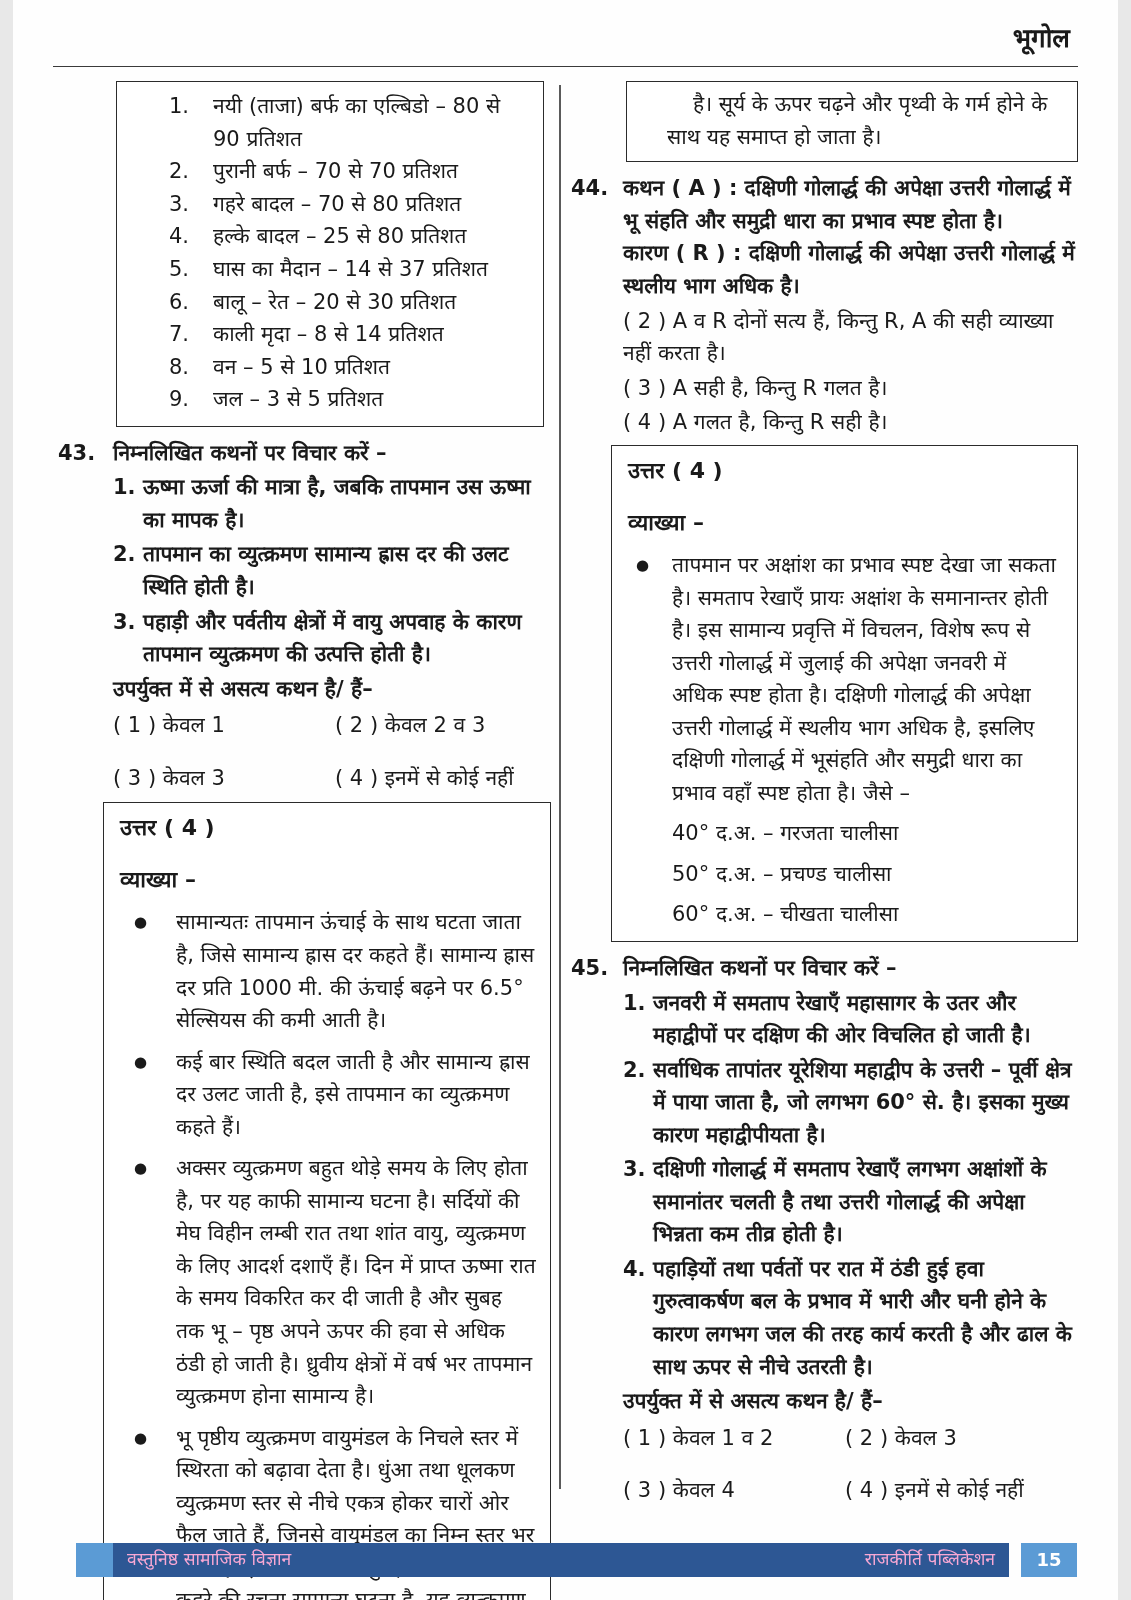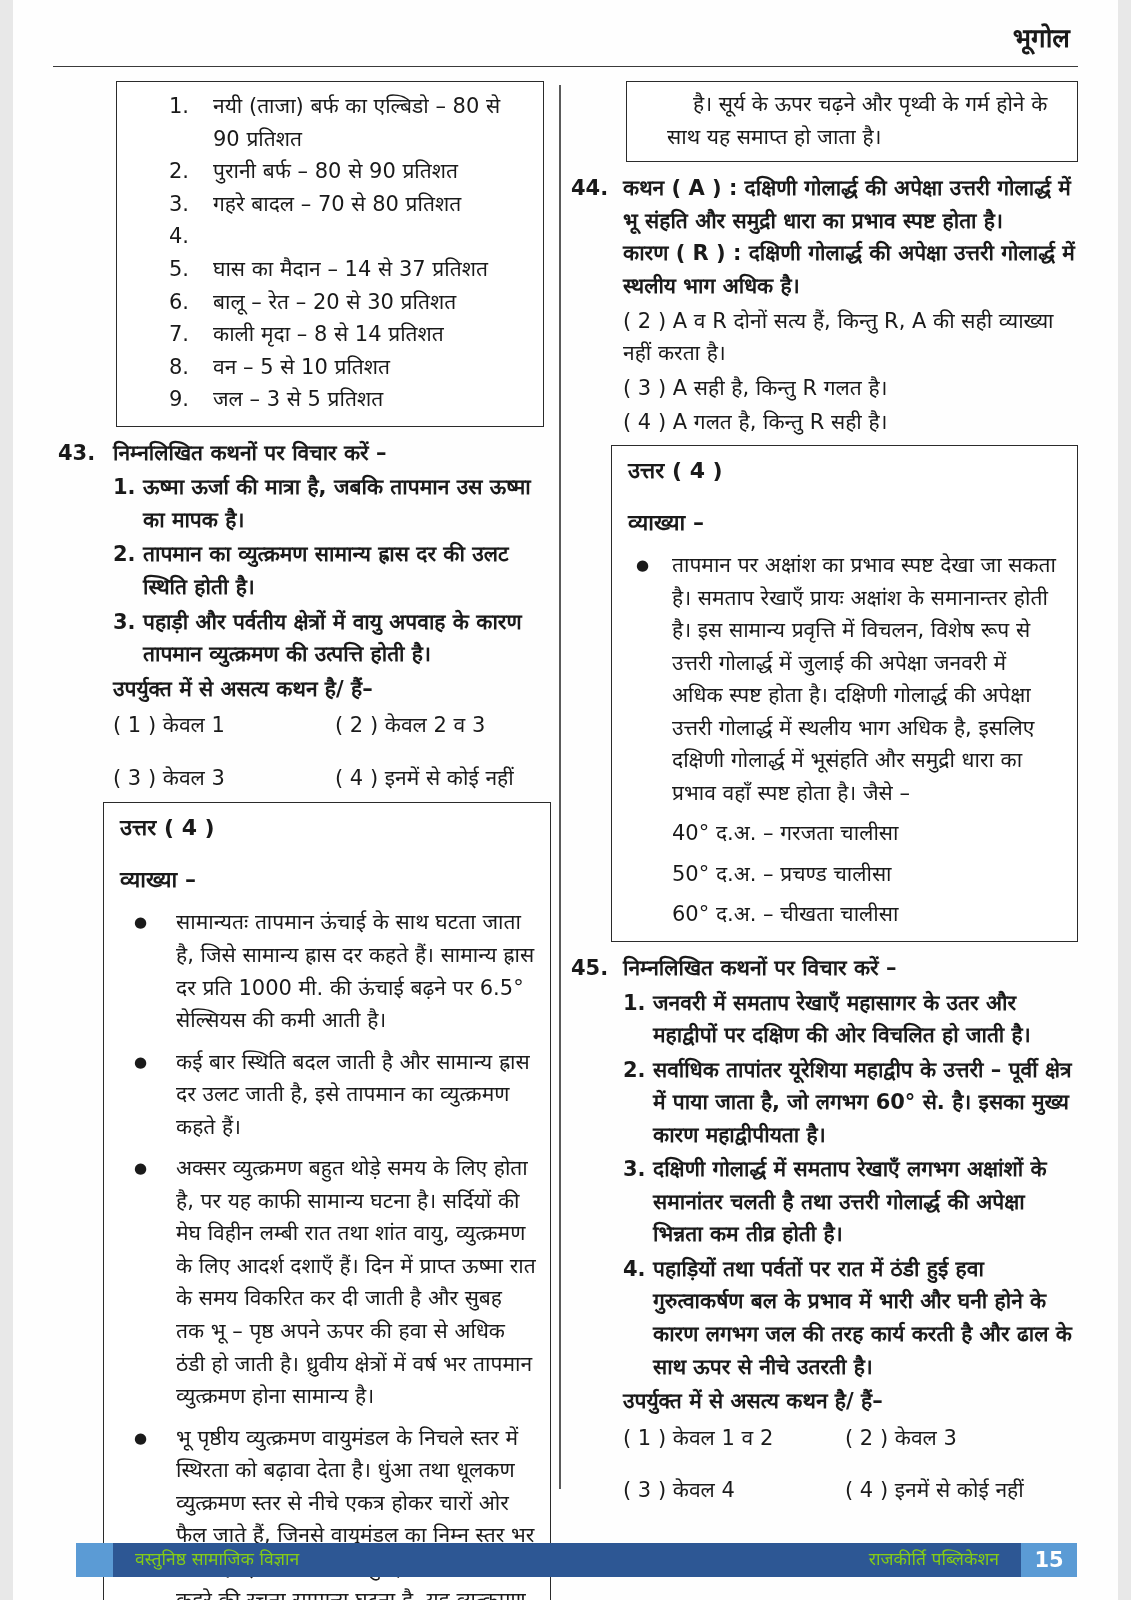--- a/index.html
+++ b/index.html
@@ -59,24 +59,24 @@
   
   .contbox { margin-left:55px; width:452px; padding:6px 14px 8px 40px; }
   .contbox .first-indent { text-indent:26px; }
   .ansbox-r { margin-left:40px; margin-top:6px; }
   .ansbox-r .bullet-dot { width:44px; padding-left:8px; }
   .deg-block { padding-left:44px; }
 
   
   .footer { position:absolute; left:63px; right:41px; bottom:23px; height:34px; display:flex; }
   .ft-accent { width:37px; background:#5b9bd5; }
-  .ft-bar { flex:1; background:#2d5794; color:#84cc16; display:flex; align-items:center;
-            justify-content:space-between; padding:0 22px; font-size:17.5px; }
+  .ft-bar { flex:1; background:#2d5794; color:#f9a8d4; display:flex; align-items:center;
+            justify-content:space-between; padding:0 14px; font-size:17.5px; }
   .ft-page { width:56px; background:#5b9bd5; color:#fff; display:flex; align-items:center;
-             justify-content:center; font-weight:bold; font-size:21px; }
+             justify-content:center; font-weight:bold; font-size:18px;margin-left:12px; }
 </style>
 </head>
 <body>
 
 <div class="page">
 
   <div class="hdr">
     <span class="hdr-title">भूगोल</span>
   </div>
   <hr class="hdr-rule">
@@ -85,28 +85,29 @@
 
     <div class="col-left">
 
       <div class="docbox albedo">
         <div class="alb-item">
           <span class="alb-num">1.</span>
           <span class="alb-txt">नयी (ताजा) बर्फ का एल्बिडो – 80 से 90 प्रतिशत</span>
         </div>
         <div class="alb-item">
           <span class="alb-num">2.</span>
-          <span class="alb-txt">पुरानी बर्फ – 80 से 90 प्रतिशत</span>
+          <span class="alb-txt">पुरानी बर्फ – 70 से 70 प्रतिशत</span>
         </div>
         <div class="alb-item">
           <span class="alb-num">3.</span>
           <span class="alb-txt">गहरे बादल – 70 से 80 प्रतिशत</span>
         </div>
         <div class="alb-item">
           <span class="alb-num">4.</span>
+          <span class="alb-txt">हल्के बादल – 25 से 80 प्रतिशत</span>
         </div>
         <div class="alb-item">
           <span class="alb-num">5.</span>
           <span class="alb-txt">घास का मैदान – 14 से 37 प्रतिशत</span>
         </div>
         <div class="alb-item">
           <span class="alb-num">6.</span>
           <span class="alb-txt">बालू – रेत – 20 से 30 प्रतिशत</span>
         </div>
         <div class="alb-item">

